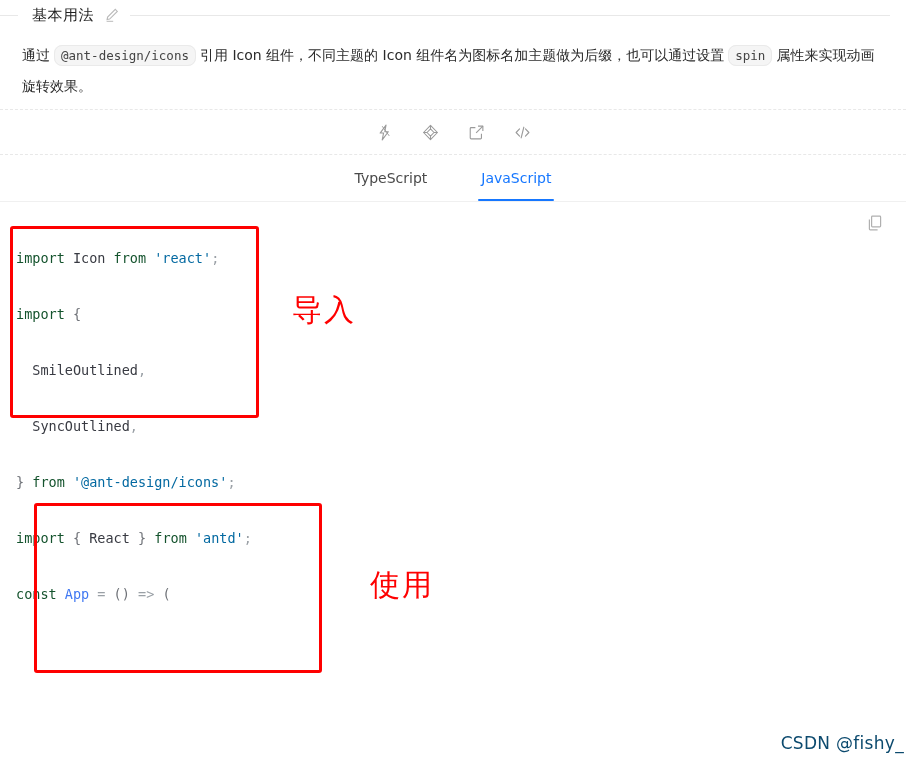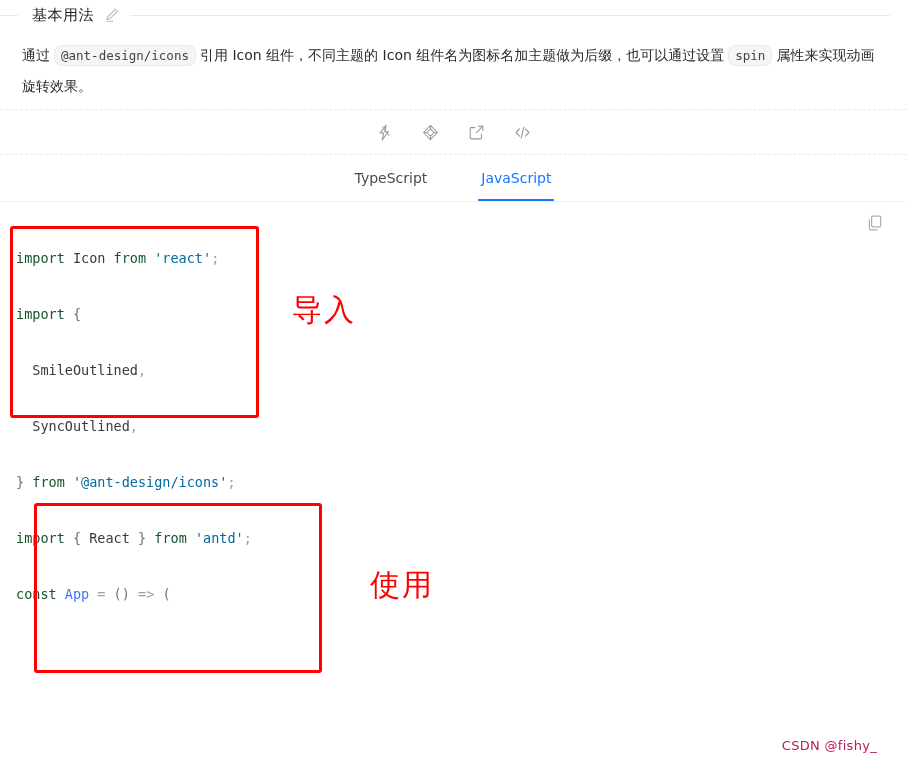--- a/index.html
+++ b/index.html
@@ -122,22 +122,22 @@
     position:absolute;
     color:#fe0000;
     font-size:30px;
     font-family:"DejaVu Sans","Liberation Sans",sans-serif;
     letter-spacing:2px;
     line-height:1;
   }
 
   
   .watermark{
-    position:absolute; right:29px; bottom:9px;
-    color:#be185d; font-size:13px;
+    position:absolute; right:2px; bottom:9px;
+    color:#0c4a6e; font-size:17px;
     font-family:"DejaVu Sans","Liberation Sans",sans-serif;
     letter-spacing:.3px;
   }
 </style>
 </head>
 <body>
 
 <div class="section-head">
   <div class="head-rule-left"></div>
   <div class="head-title">基本用法</div>

